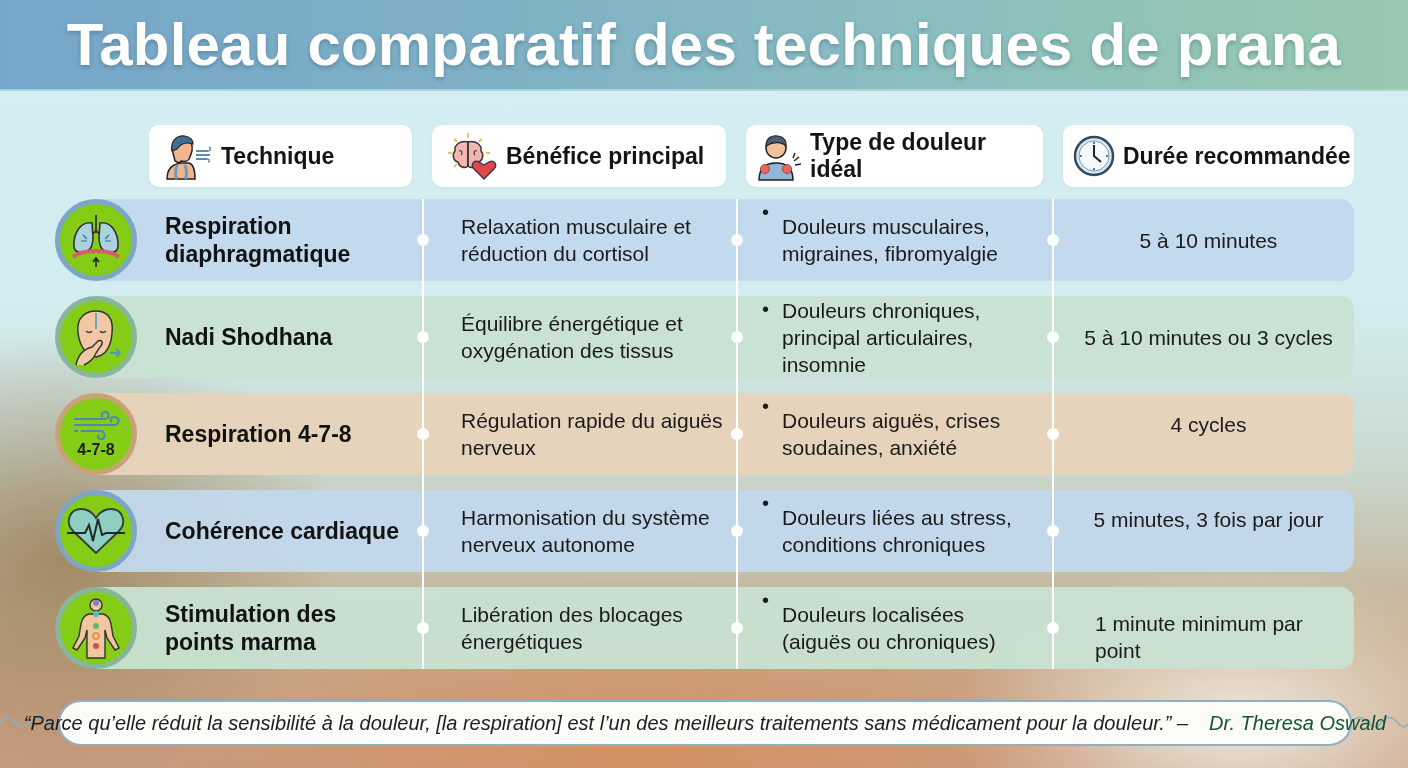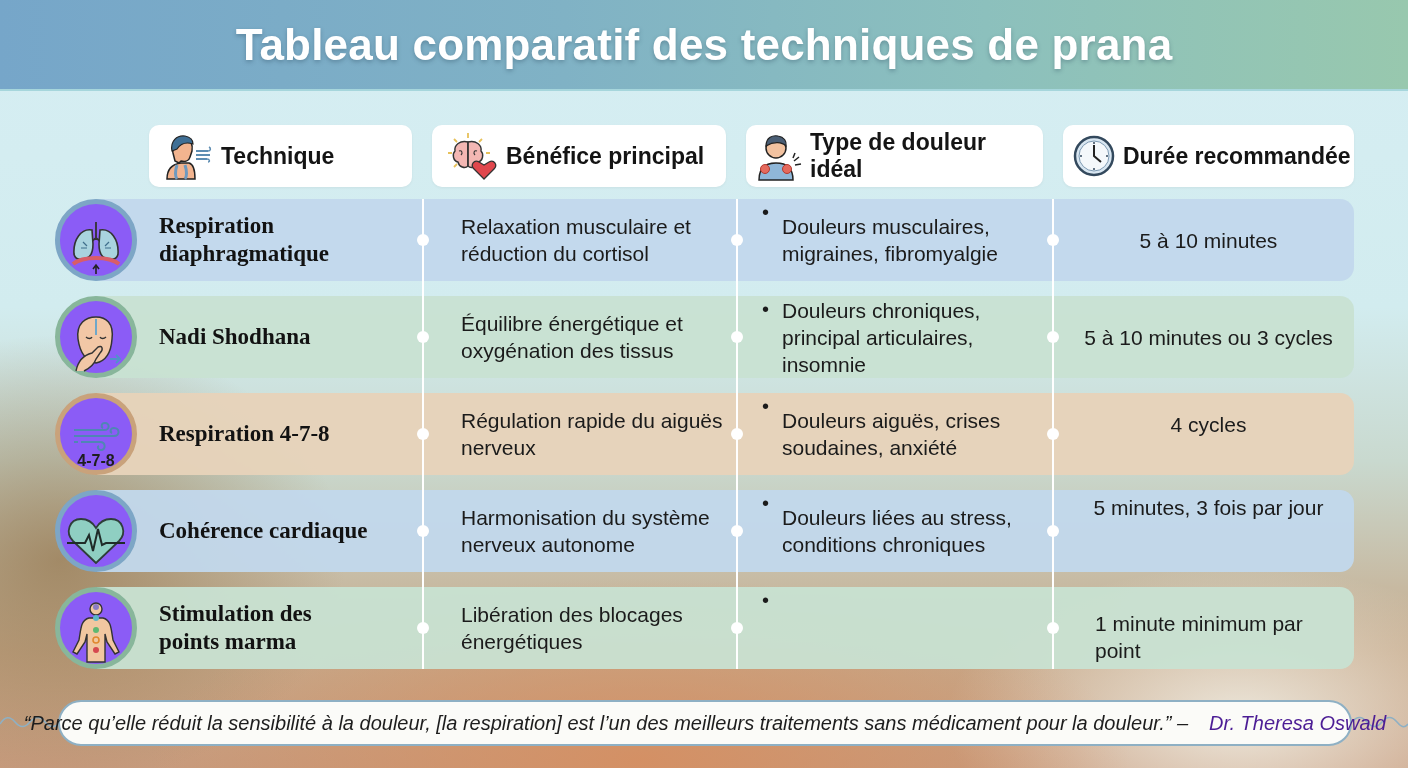--- a/index.html
+++ b/index.html
@@ -14,21 +14,21 @@
         radial-gradient(ellipse 420px 220px at 1240px 720px, rgba(240,238,228,0.9) 0%, rgba(240,238,228,0) 70%),
         linear-gradient(180deg, #d6eef3 0%, #d2ecef 40%, #c9d9cf 60%, #c6a98a 85%, #c79b7d 100%);
     }
     .banner {
       position: absolute; left: 0; top: 0; width: 1408px; height: 91px;
       background: linear-gradient(90deg, #76a6c9 0%, #80b2c5 40%, #8cc0bd 70%, #98c8ae 100%);
       display: flex; align-items: center; justify-content: center;
       border-bottom: 2px solid #a6d6dc;
     }
     .banner h1 {
-      color: #ffffff; font-size: 44px; font-weight: bold; letter-spacing: 0.2px;
+      color: #ffffff; font-size: 60px; font-weight: bold; letter-spacing: 0.2px;
       text-shadow: 0 2px 4px rgba(40,70,90,0.35);
       font-family: "Liberation Sans", sans-serif;
     }
     .col-head {
       position: absolute; top: 125px; height: 62px;
       background: #ffffff; border-radius: 10px;
       display: flex; align-items: center; gap: 8px;
       padding-left: 14px;
       box-shadow: 0 1px 3px rgba(0,0,0,0.05);
     }
@@ -38,31 +38,31 @@
     .row {
       position: absolute; left: 97px; width: 1257px; height: 82px;
       border-radius: 0 14px 14px 0;
     }
     .row.blue { background: rgba(194,216,236,0.95); }
     .row.green { background: rgba(200,226,210,0.95); }
     .row.tan { background: rgba(230,211,186,0.97); }
 
     .icon-circle {
       position: absolute; left: 55px; width: 82px; height: 82px; border-radius: 50%;
-      background: #8b5cf6; border: 5px solid #7da6c6;
-      display: flex; align-items: flex-end; justify-content: center;
+      background: #84cc16; border: 5px solid #7da6c6;
+      display: flex; align-items: center; justify-content: center;
     }
     .icon-circle.green { border-color: #88b69b; }
     .icon-circle.tan { border-color: #c9a27b; }
 
     .cell {
       position: absolute; display: flex; align-items: center;
       font-size: 21px; line-height: 27px; color: #1b1b1b;
     }
-    .cell.tech { left: 159px; width: 250px; font-weight: bold; font-size: 23px; line-height: 28px; color: #121212; font-family: Liberation Serif, serif; }
+    .cell.tech { left: 165px; width: 250px; font-weight: bold; font-size: 23px; line-height: 28px; color: #121212; }
     .cell.ben { left: 461px; width: 265px; }
     .cell.pain { left: 762px; width: 280px; align-items: center; }
     .cell.pain .bullet { width: 20px; flex: none; align-self: flex-start; font-size: 20px; }
     .cell.dur { left: 1063px; width: 291px; justify-content: center; text-align: center; }
     .cell.dur.left { justify-content: flex-start; text-align: left; padding-left: 32px; }
 
     .vline {
       position: absolute; top: 199px; height: 470px; width: 2px; background: #ffffff;
     }
     .dot {
@@ -70,21 +70,21 @@
     }
 
     .quote {
       position: absolute; left: 58px; top: 700px; width: 1294px; height: 46px;
       background: #fbfbf8; border: 2px solid #8eb0c4; border-radius: 23px;
       display: flex; align-items: center; justify-content: center;
       font-style: italic; font-size: 20px; color: #1d1d1d;
       font-family: "Liberation Sans", sans-serif;
       white-space: nowrap;
     }
-    .quote .author { color: #4c1d95; margin-left: 21px; }
+    .quote .author { color: #14532d; margin-left: 21px; }
     .squiggle { position: absolute; top: 714px; }
   </style>
 </head>
 <body>
 
 <div class="banner">
   <h1>Tableau comparatif des techniques de prana</h1>
 </div>
 
 <div class="col-head" style="left:149px; width:263px;">
@@ -232,26 +232,27 @@
     <span>Douleurs aiguës, crises soudaines, anxiété</span>
 </div>
 <div class="cell dur" style="top:393px; height:62px;">4 cycles</div>
 
 <div class="cell tech" style="top:490px; height:82px; width:260px;">Cohérence cardiaque</div>
 <div class="cell ben" style="top:490px; height:82px;">Harmonisation du système nerveux autonome</div>
 <div class="cell pain" style="top:490px; height:82px;">
   <span class="bullet">•</span>
     <span>Douleurs liées au stress, conditions chroniques</span>
 </div>
-<div class="cell dur" style="top:466px; height:82px;">5 minutes, 3 fois par jour</div>
+<div class="cell dur" style="top:478px; height:82px;">5 minutes, 3 fois par jour</div>
 
 <div class="cell tech" style="top:587px; height:82px; width:200px;">Stimulation des points marma</div>
 <div class="cell ben" style="top:587px; height:82px; width:240px;">Libération des blocages énergétiques</div>
 <div class="cell pain" style="top:587px; height:82px; width:240px;">
   <span class="bullet">•</span>
+    <span>Douleurs localisées (aiguës ou chroniques)</span>
 </div>
 <div class="cell dur left" style="top:587px; height:100px; width:260px;">1 minute minimum par point</div>
 
 <svg class="squiggle" style="left:0;" width="60" height="16" viewBox="0 0 60 16">
   <path d="M0 10 C5 2 10 2 15 8 C20 14 25 14 30 8 C35 2 40 2 45 8 C50 14 55 14 60 8" stroke="#8eb0c4" stroke-width="1.5" fill="none"></path>
 </svg>
 <svg class="squiggle" style="left:1352px;" width="56" height="16" viewBox="0 0 56 16">
   <path d="M0 8 C5 2 10 2 15 8 C20 14 25 14 30 8 C35 2 40 2 45 8 C50 14 53 14 56 10" stroke="#8eb0c4" stroke-width="1.5" fill="none"></path>
 </svg>
 <div class="quote">

